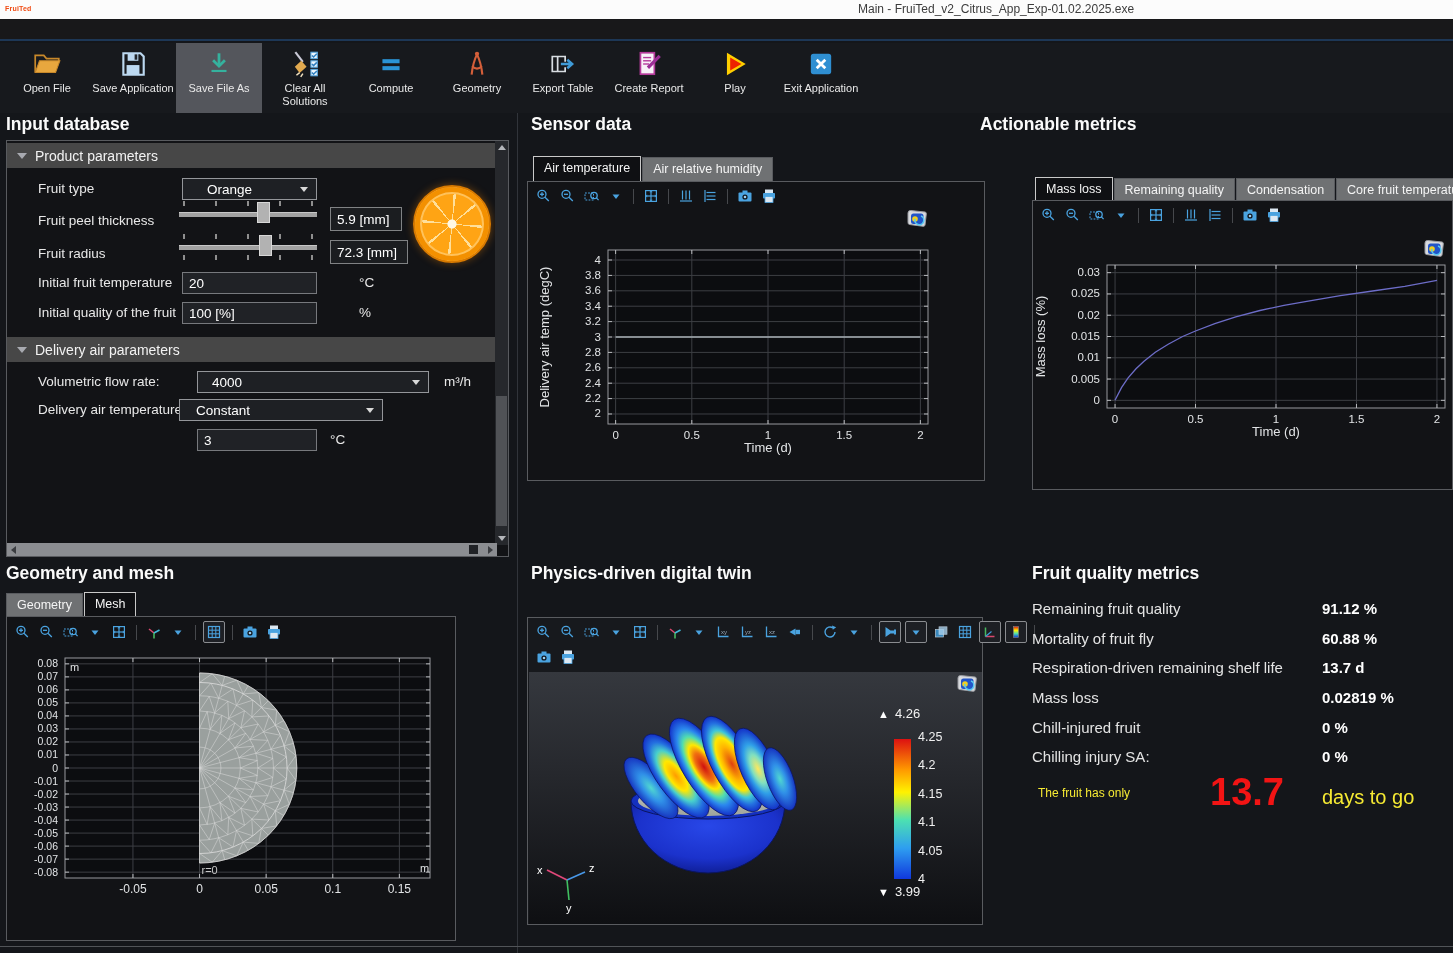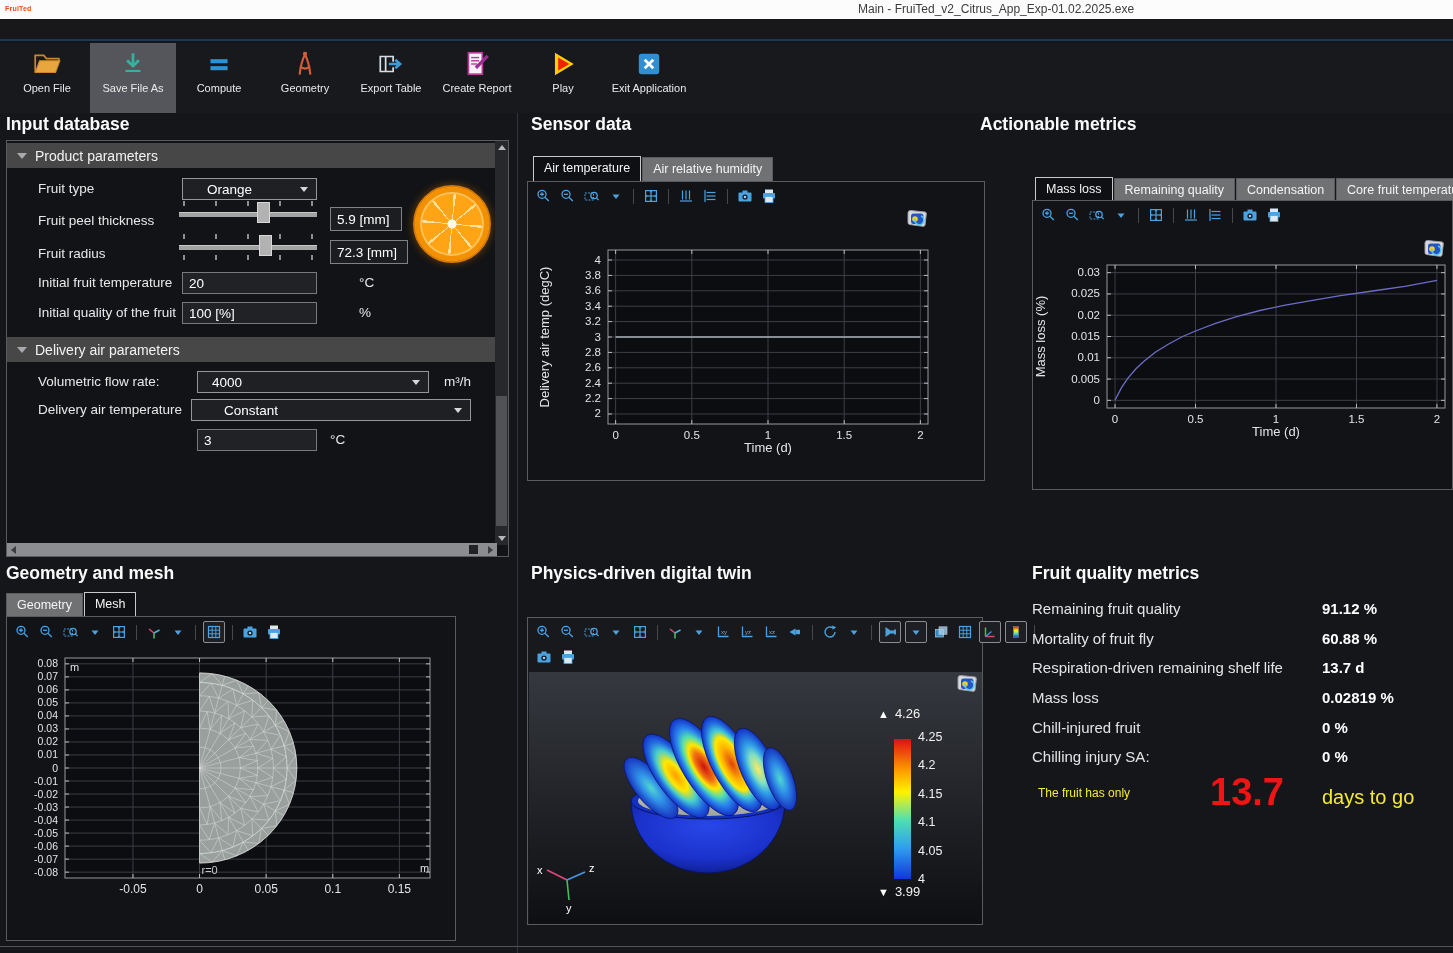--- a/index.html
+++ b/index.html
@@ -299,27 +299,43 @@
 
   <div class="toolbar">
       <div class="tbtn">
         <span class="tico">
           <svg width="30" height="30">
             <use href="#t-open" xlink:href="#t-open"></use>
           </svg>
         </span>
         <span class="tlbl">Open File</span>
       </div>
+      <div class="tbtn">
+        <span class="tico">
+          <svg width="30" height="30">
+            <use href="#t-save" xlink:href="#t-save"></use>
+          </svg>
+        </span>
+        <span class="tlbl">Save Application</span>
+      </div>
       <div class="tbtn sel">
         <span class="tico">
           <svg width="30" height="30">
             <use href="#t-saveas" xlink:href="#t-saveas"></use>
           </svg>
         </span>
         <span class="tlbl">Save File As</span>
+      </div>
+      <div class="tbtn">
+        <span class="tico">
+          <svg width="30" height="30">
+            <use href="#t-clear" xlink:href="#t-clear"></use>
+          </svg>
+        </span>
+        <span class="tlbl">Clear All Solutions</span>
       </div>
       <div class="tbtn">
         <span class="tico">
           <svg width="30" height="30">
             <use href="#t-compute" xlink:href="#t-compute"></use>
           </svg>
         </span>
         <span class="tlbl">Compute</span>
       </div>
       <div class="tbtn">
@@ -431,21 +447,21 @@
       </div>
 
     <div class="flabel" style="top:233px;">Volumetric flow rate:</div>
     <div class="dd" style="left:190px;top:230px;width:232px;padding-left:14px;">
         <span>4000</span>
         <span class="ddcaret"></span>
       </div>
     <span class="unit" style="left:437px;top:233px;">m³/h</span>
 
     <div class="flabel" style="top:261px;">Delivery air temperature</div>
-    <div class="dd" style="left:184px;top:258px;width:280px;padding-left:32px;">
+    <div class="dd" style="left:172px;top:258px;width:204px;padding-left:16px;">
         <span>Constant</span>
         <span class="ddcaret"></span>
       </div>
 
     <input class="tin" style="left: 190px; top: 288px; width: 120px;" value="3">
     <span class="unit" style="left:323px;top:291px;">°C</span>
 
     <div class="vscroll">
       <div class="varrow" style="top:0;">
           <span class="tri-u"></span>

